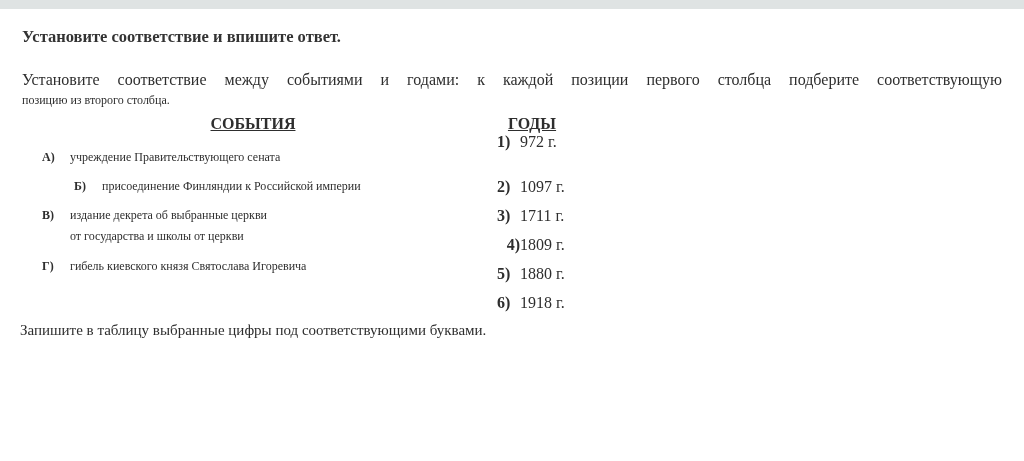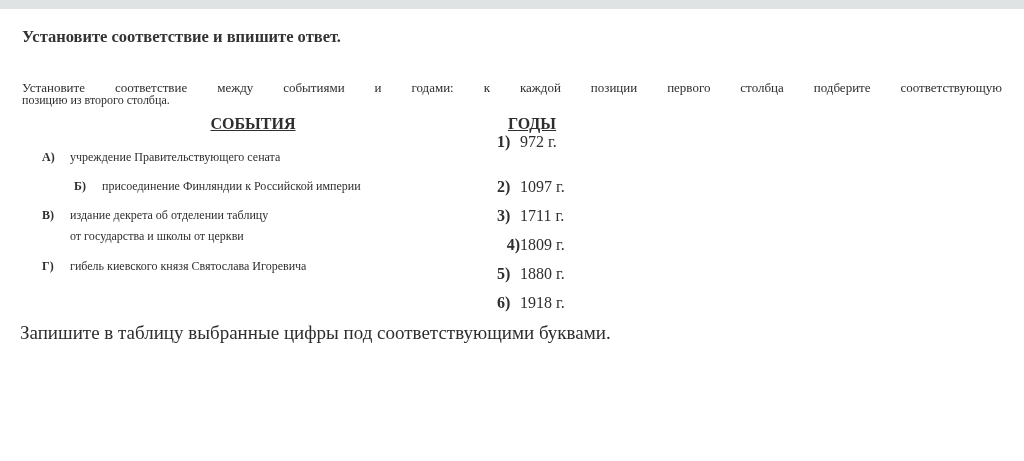--- a/index.html
+++ b/index.html
@@ -15,22 +15,22 @@
   .top-strip {
     position: absolute; left: 0; top: 0;
     width: 1024px; height: 9px;
     background: #dfe3e3;
   }
   .title {
     position: absolute; left: 22px; top: 27px; margin: 0;
     font-size: 16.5px; font-weight: bold; color: #333333;
   }
   .intro-line1 {
-    position: absolute; left: 22px; top: 77px; width: 980px;
-    font-size: 13px; line-height: 22px;
+    position: absolute; left: 22px; top: 69px; width: 980px;
+    font-size: 16px; line-height: 22px;
     text-align: justify; text-align-last: justify;
   }
   .intro-line2 {
     position: absolute; left: 22px; top: 89px;
     font-size: 12px; line-height: 22px;
   }
   .col-header {
     position: absolute; top: 115px;
     font-size: 16px; font-weight: bold;
     text-decoration: underline; text-align: center;
@@ -58,21 +58,21 @@
   }
   .year-num {
     display: inline-block; width: 23px;
     font-weight: bold; vertical-align: top;
   }
   .y0 { top: 131px; } .y1 { top: 176px; } .y2 { top: 205px; }
   .y3 { top: 234px; text-align: right; } .y4 { top: 263px; } .y5 { top: 292px; }
 
   .footer-instruction {
     position: absolute; left: 20px; top: 322px;
-    font-size: 19px;
+    font-size: 15px;
   }
 
   .answer-table {
     position: absolute; left: 19px; top: 349px;
     width: 206px;
     border: 1px solid #b5d1d5;
     background: #ffffff;
   }
   .at-header { display: flex; height: 28px; align-items: center; }
   .at-hcell {
@@ -125,21 +125,21 @@
   <div class="col-header events-header">СОБЫТИЯ</div>
   <div class="col-header years-header">ГОДЫ</div>
 
   <div class="event-row e0">
     <span class="event-letter">А)</span><span class="event-text">учреждение Правительствующего сената</span>
   </div>
   <div class="event-row e1">
     <span class="event-letter">Б)</span><span class="event-text">присоединение Финляндии к Российской империи</span>
   </div>
   <div class="event-row e2">
-    <span class="event-letter">В)</span><span class="event-text">издание декрета об отделении таблицу
+    <span class="event-letter">В)</span><span class="event-text">издание декрета об выбранные церкви
 от государства и школы от церкви</span>
   </div>
   <div class="event-row e3">
     <span class="event-letter">Г)</span><span class="event-text">гибель киевского князя Святослава Игоревича</span>
   </div>
 
   <div class="year-row y0">
     <span class="year-num">1)</span><span class="year-text">972 г.</span>
   </div>
   <div class="year-row y1">

